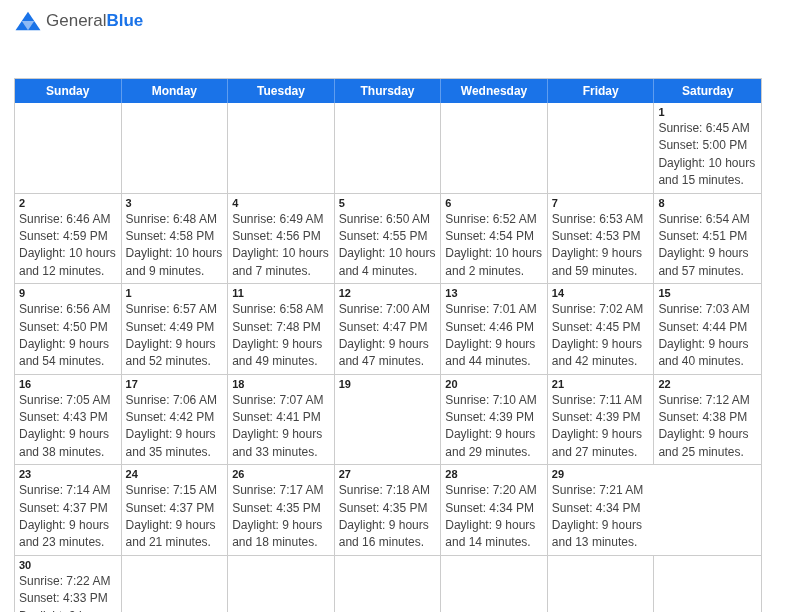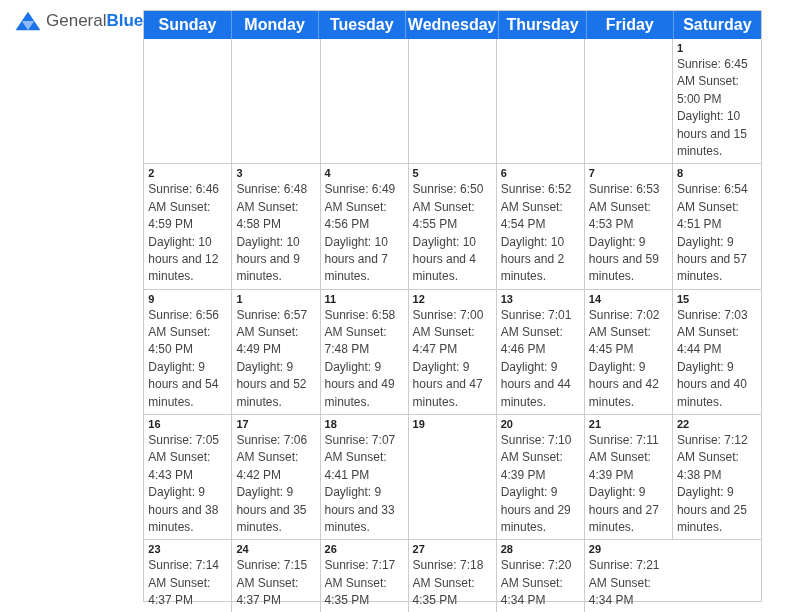--- a/index.html
+++ b/index.html
@@ -8,21 +8,22 @@
       height: 612px;
       font-family: Arial, sans-serif;
       background: #fff;
       overflow: hidden;
     }
     .page {
       width: 792px;
       height: 612px;
       padding: 10px 30px 10px 14px;
       display: flex;
-      flex-direction: row;
+      flex-direction: column;
+      gap: 40px;
     }
     .header {
       display: flex;
       justify-content: space-between;
       align-items: flex-start;
       margin-bottom: 6px;
     }
     .logo {
       display: flex;
       align-items: center;
@@ -52,21 +53,21 @@
       flex-direction: column;
       border: 1px solid #ccc;
     }
     .cal-header {
       display: grid;
       grid-template-columns: repeat(7, 1fr);
       background: #1a73e8;
     }
     .cal-header-cell {
       color: #fff;
-      font-size: 16px;
+      font-size: 12px;
       font-weight: bold;
       text-align: center;
       padding: 5px 2px;
       border-right: 1px solid rgba(255,255,255,0.3);
     }
     .cal-header-cell:last-child { border-right: none; }
     .cal-body {
       flex: 1;
       display: flex;
       flex-direction: column;
@@ -119,22 +120,22 @@
       <div class="month-title"></div>
       <div class="subtitle"></div>
     </div>
   </div>
 
   <div class="calendar">
     <div class="cal-header">
     <div class="cal-header-cell">Sunday</div>
         <div class="cal-header-cell">Monday</div>
         <div class="cal-header-cell">Tuesday</div>
+        <div class="cal-header-cell">Thursday</div>
         <div class="cal-header-cell">Wednesday</div>
-        <div class="cal-header-cell">Thursday</div>
         <div class="cal-header-cell">Friday</div>
         <div class="cal-header-cell">Saturday</div>
       </div>
     <div class="cal-body">
     <div class="cal-row">
           <div class="cal-cell empty"></div>
           <div class="cal-cell empty"></div>
           <div class="cal-cell empty"></div>
           <div class="cal-cell empty"></div>
           <div class="cal-cell empty"></div>

